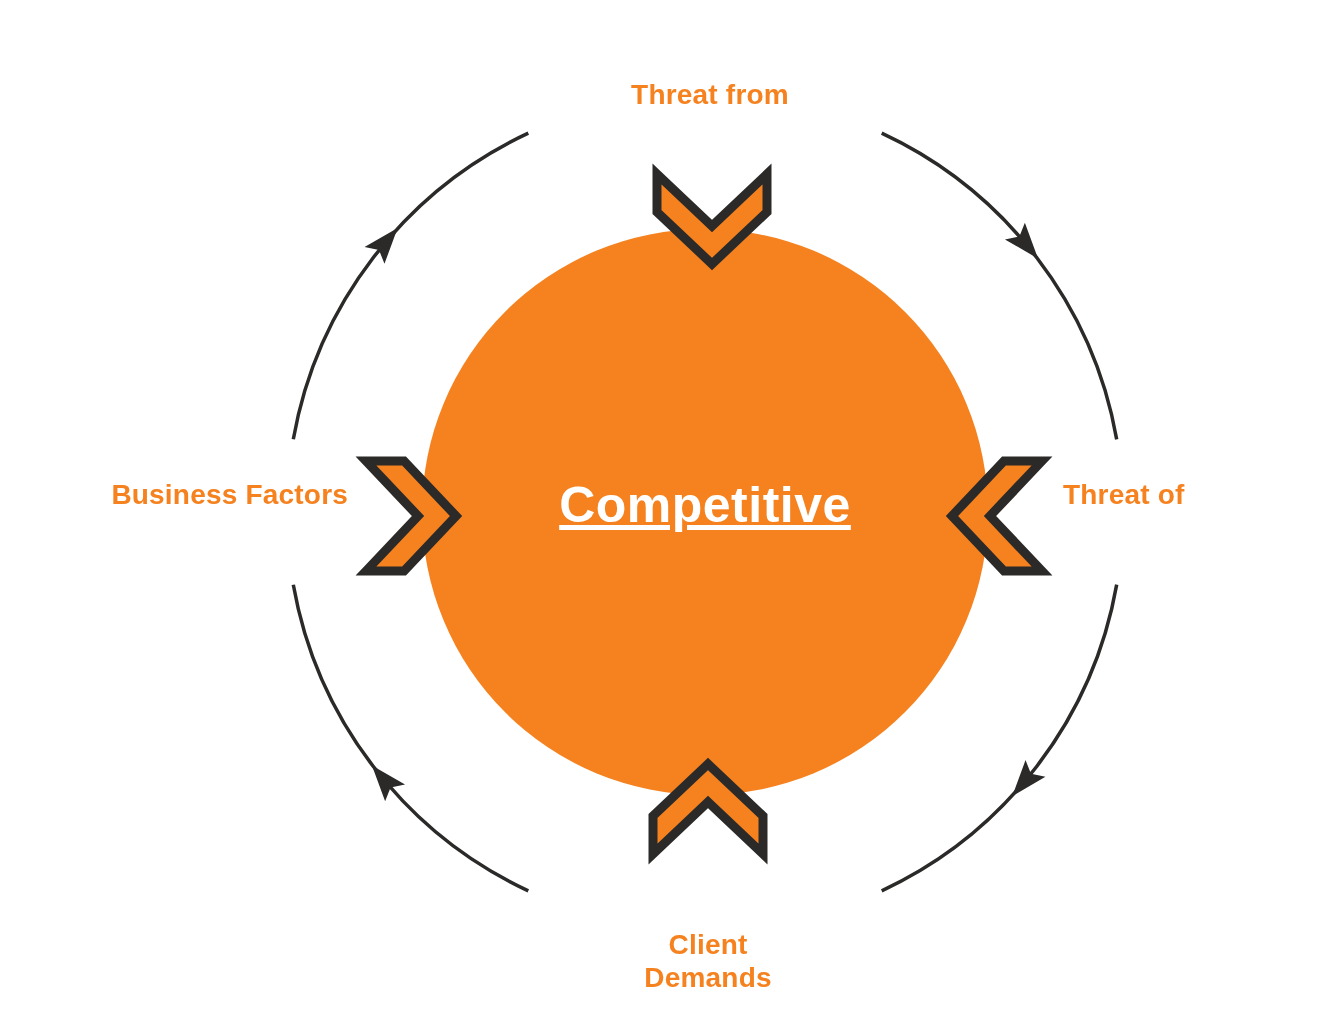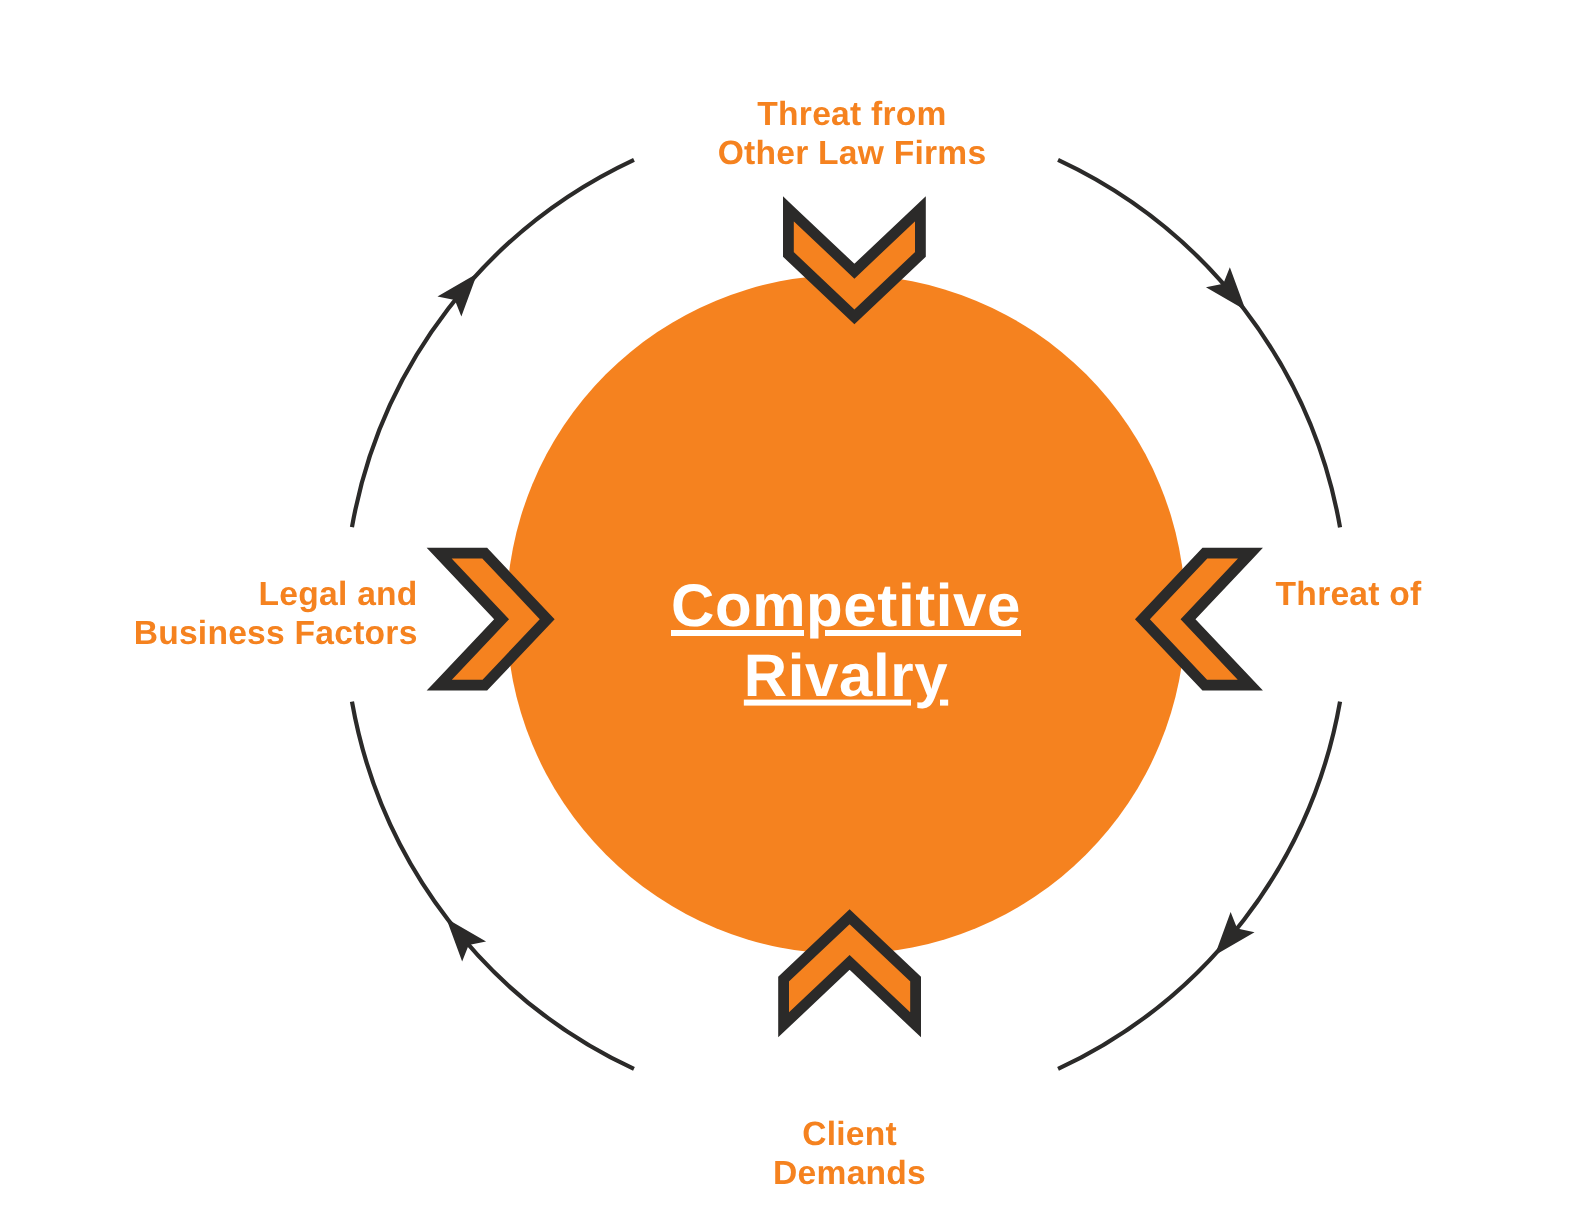--- a/index.html
+++ b/index.html
@@ -73,35 +73,32 @@
     <circle class="center-circle" cx="705" cy="512" r="283"></circle>
 
     <path class="chevron" d="M -55 -42 L 0 10 L 55 -42 L 55 -4 L 0 48 L -55 -4 Z" transform="translate(712,216)"></path>
     <path class="chevron" d="M -55 -42 L 0 10 L 55 -42 L 55 -4 L 0 48 L -55 -4 Z" transform="translate(1000,516) rotate(90)"></path>
     <path class="chevron" d="M -55 -42 L 0 10 L 55 -42 L 55 -4 L 0 48 L -55 -4 Z" transform="translate(708,812) rotate(180)"></path>
     <path class="chevron" d="M -55 -42 L 0 10 L 55 -42 L 55 -4 L 0 48 L -55 -4 Z" transform="translate(408,516) rotate(-90)"></path>
   </svg>
 
   <div class="factor-label label-top">
     <span>Threat from</span>
-    <span>Other Law Firms</span>
   </div>
 
   <div class="factor-label label-right">
     <span>Threat of</span>
   </div>
 
   <div class="factor-label label-bottom">
     <span>Client</span>
     <span>Demands</span>
   </div>
 
   <div class="factor-label label-left">
-    <span>Legal and</span>
     <span>Business Factors</span>
   </div>
 
   <div class="center-title">
     <span>Competitive</span>
-    <span>Rivalry</span>
   </div>
 
 </div>
 
 </body></html>

